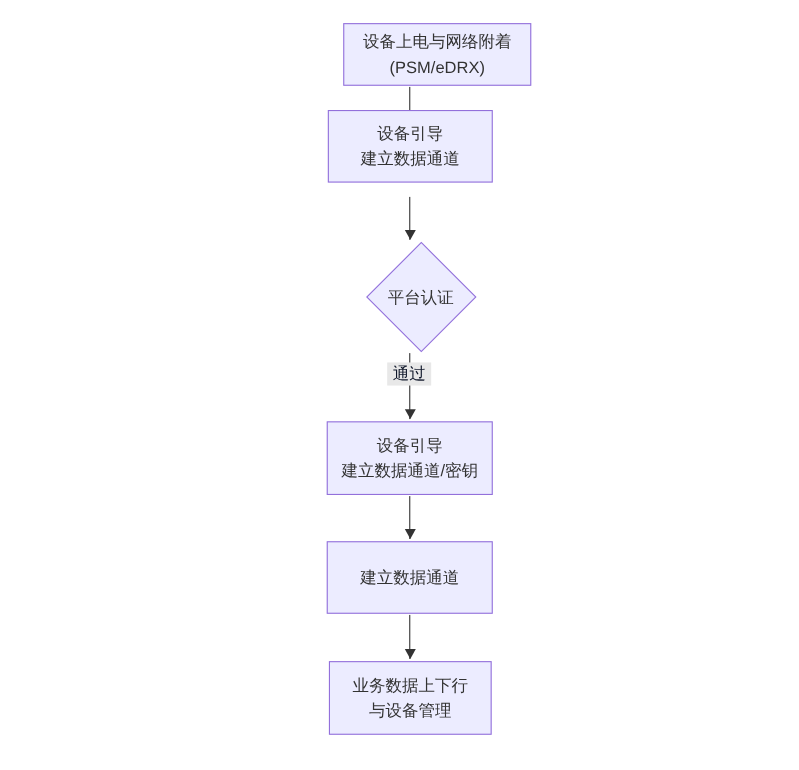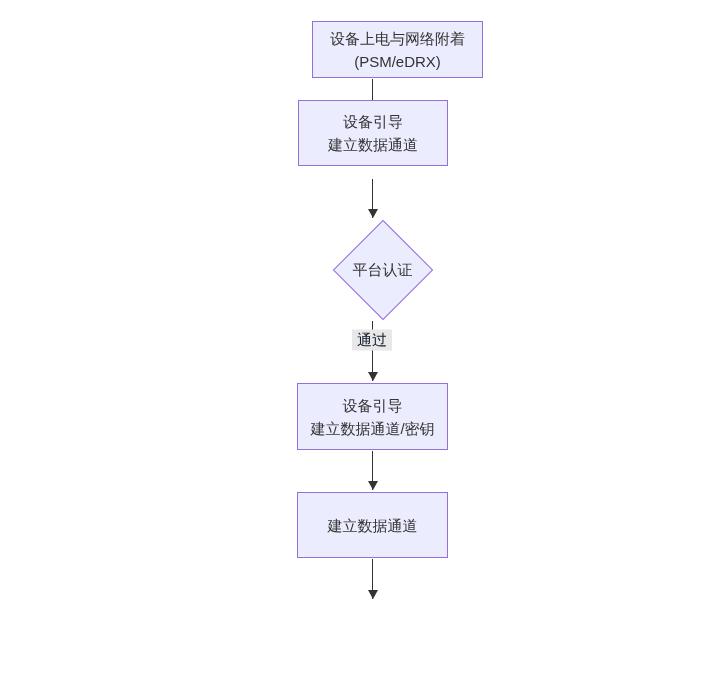--- a/index.html
+++ b/index.html
@@ -125,14 +125,18 @@
   </div>
 
   <div class="edge edge-4"></div>
 
   <div class="node node-5">
     <span>建立数据通道</span>
   </div>
 
   <div class="edge edge-5"></div>
 
+  <div class="node node-6">
+    <span>业务数据上下行</span>
+    <span>与设备管理</span>
+  </div>
 
 </div>
 
 </body></html>

